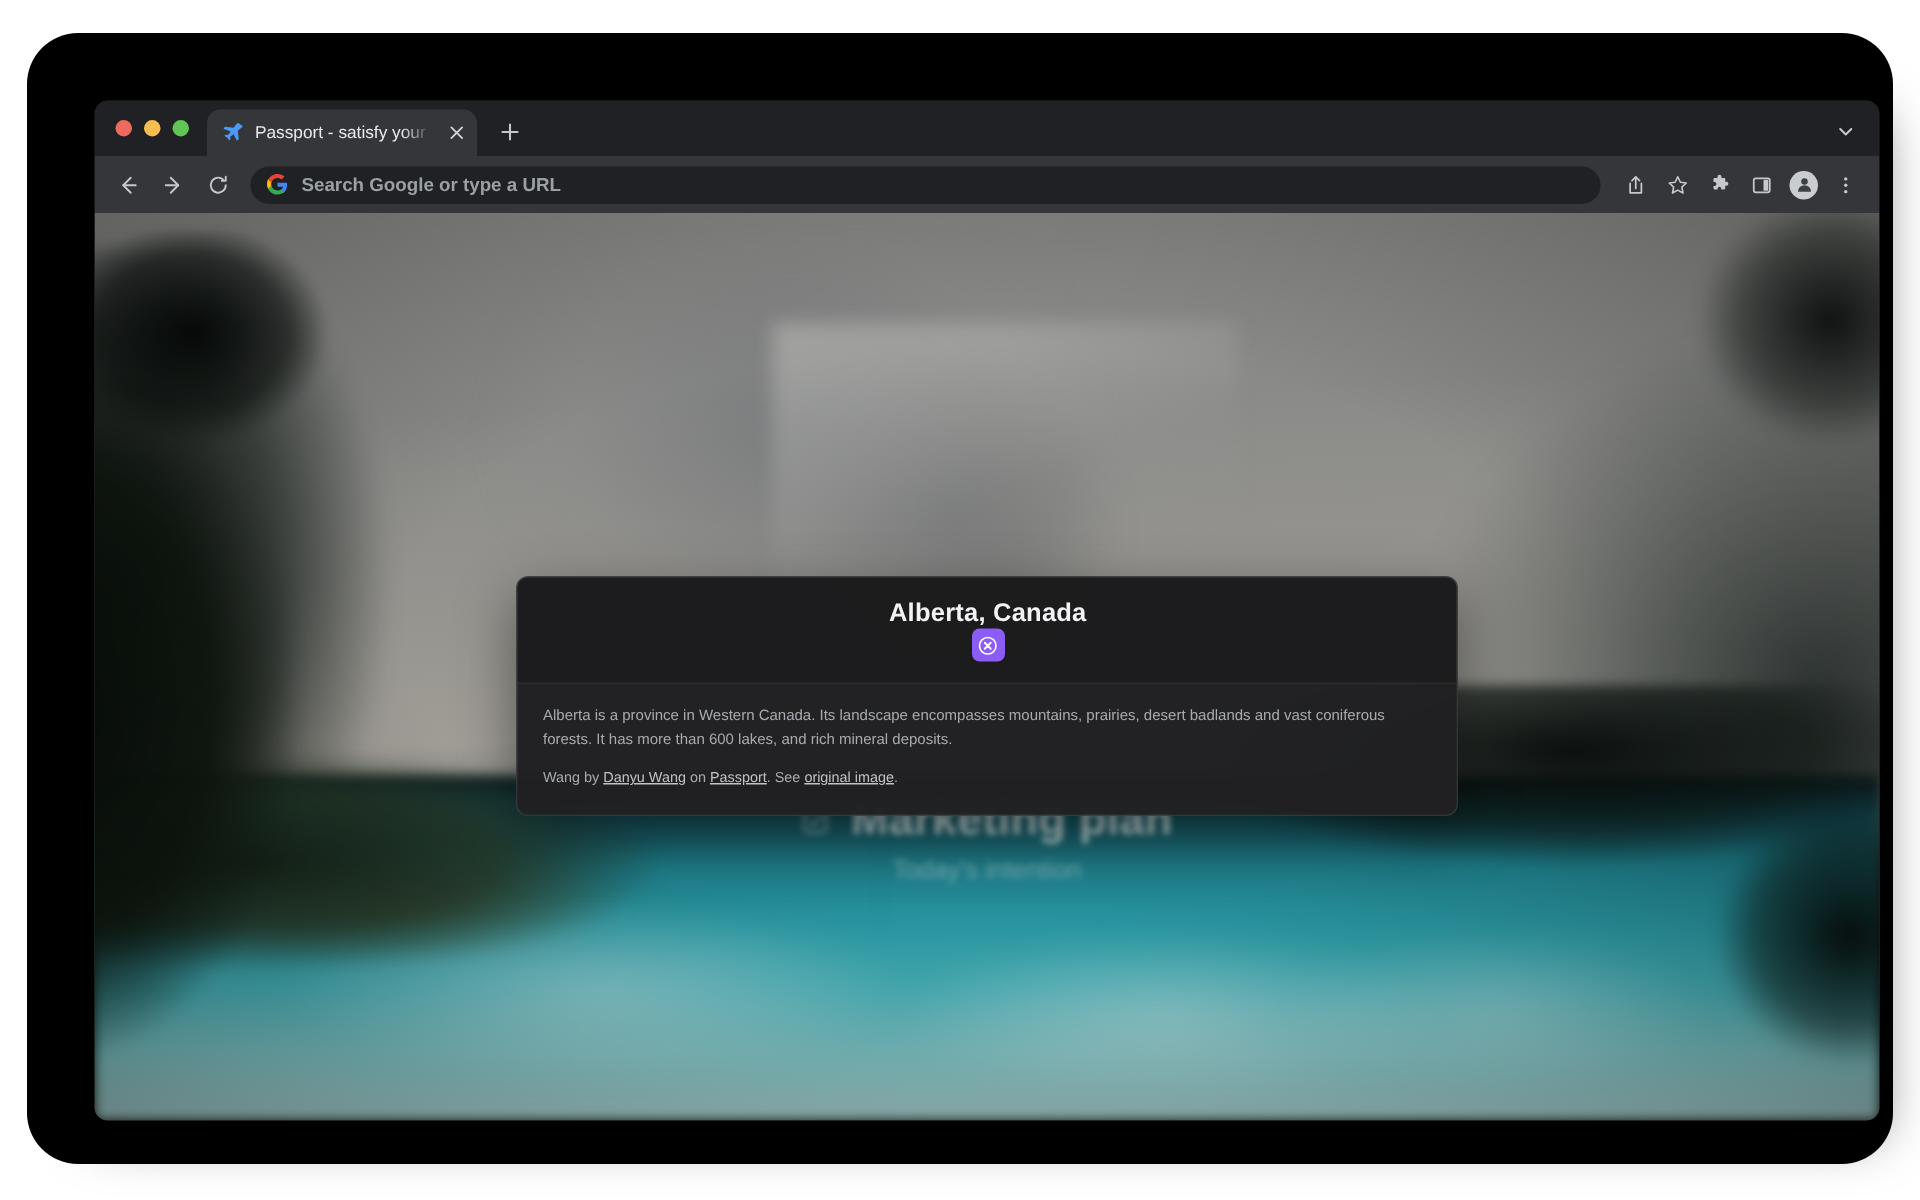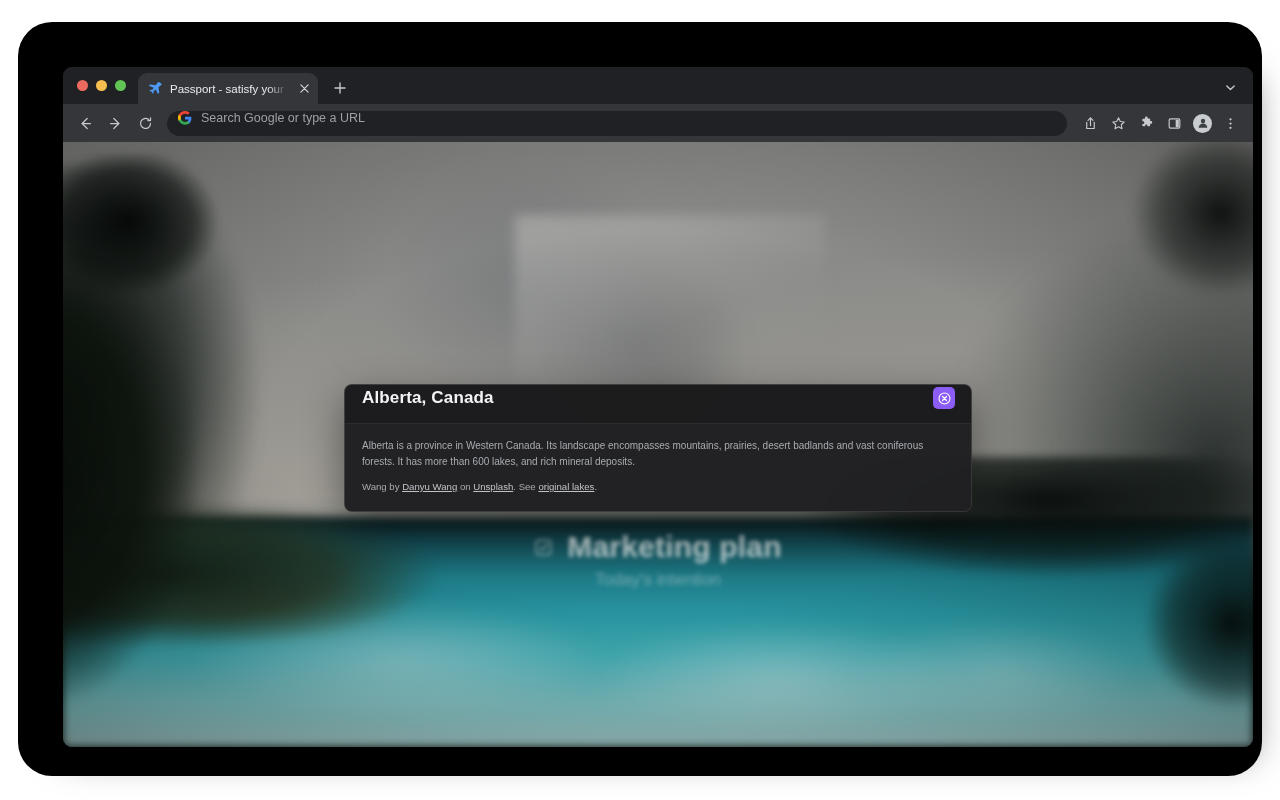--- a/index.html
+++ b/index.html
@@ -112,24 +112,25 @@
     border-radius: 50%;
     flex: 0 0 28px;
   }
   #omnibox {
     flex: 1 1 auto;
     height: 25px;
     margin: 0 8px 0 6px;
     background: #202124;
     border-radius: 13px;
     display: flex;
-    align-items: flex-start;
+    align-items: center;
     padding: 0 11px;
     gap: 9px;
     min-width: 0;
+    font-weight: bold;
   }
   #omnibox-placeholder {
     color: #9AA0A6;
     font-size: 12.5px;
     white-space: nowrap;
     overflow: hidden;
   }
   #toolbar-actions { display: flex; align-items: center; gap: 1px; }
   .tb-btn {
     width: 27px; height: 27px;
@@ -274,23 +275,24 @@
     overflow: hidden;
     background: rgba(30,30,32,.90);
     border: 1px solid rgba(255,255,255,.10);
     box-shadow: 0 14px 40px rgba(0,0,0,.45);
   }
   #card-header {
     position: relative;
     display: flex;
     align-items: center;
     justify-content: space-between;
-    padding: 2px 16px 14px 17px;
+    padding: 14px 16px 14px 17px;
     background: rgba(26,26,28,.84);
     border-bottom: 1px solid rgba(255,255,255,.075);
+    flex-direction: column;
   }
   #card-title {
     color: #F2F3F5;
     font-size: 17px;
     font-weight: bold;
     letter-spacing: .15px;
   }
   #close-button {
     width: 22px; height: 22px;
     border-radius: 5px;
@@ -479,20 +481,20 @@
             <svg width="15" height="15" viewBox="0 0 18 18">
               <circle cx="9" cy="9" r="6.6" stroke="#FFFFFF" stroke-width="1.3" fill="none"></circle>
               <path d="M6.6 6.6 L11.4 11.4 M11.4 6.6 L6.6 11.4" stroke="#FFFFFF" stroke-width="1.5" stroke-linecap="round"></path>
             </svg>
           </div>
         </div>
 
         <div id="card-body">
           <p id="card-description">Alberta is a province in Western Canada. Its landscape encompasses mountains, prairies, desert badlands and vast coniferous forests. It has more than 600 lakes, and rich mineral deposits.</p>
           <p id="card-attribution">
-            <span>Wang by </span><a class="attr-link" href="#">Danyu Wang</a><span> on </span><a class="attr-link" href="#">Unsplash</a><span>. See </span><a class="attr-link" href="#">original lakes</a><span>.</span>
+            <span>Wang by </span><a class="attr-link" href="#">Danyu Wang</a><span> on </span><a class="attr-link" href="#">Passport</a><span>. See </span><a class="attr-link" href="#">original image</a><span>.</span>
           </p>
         </div>
       </div>
 
     </div>
   </div>
 </div>
 
 </body></html>

